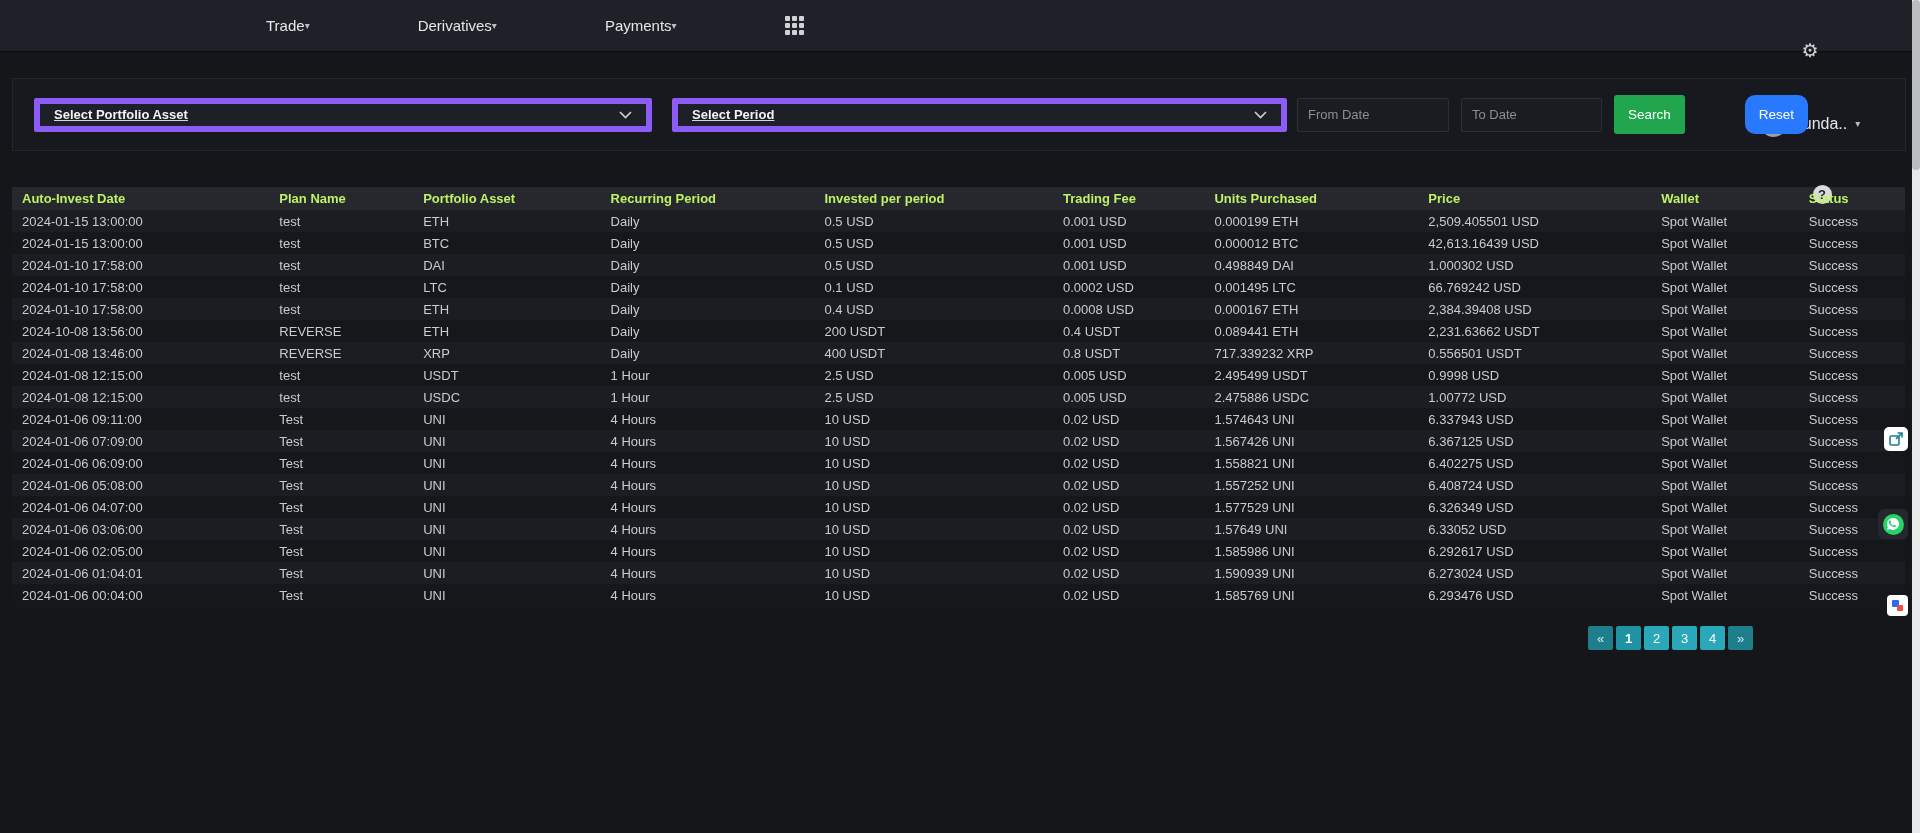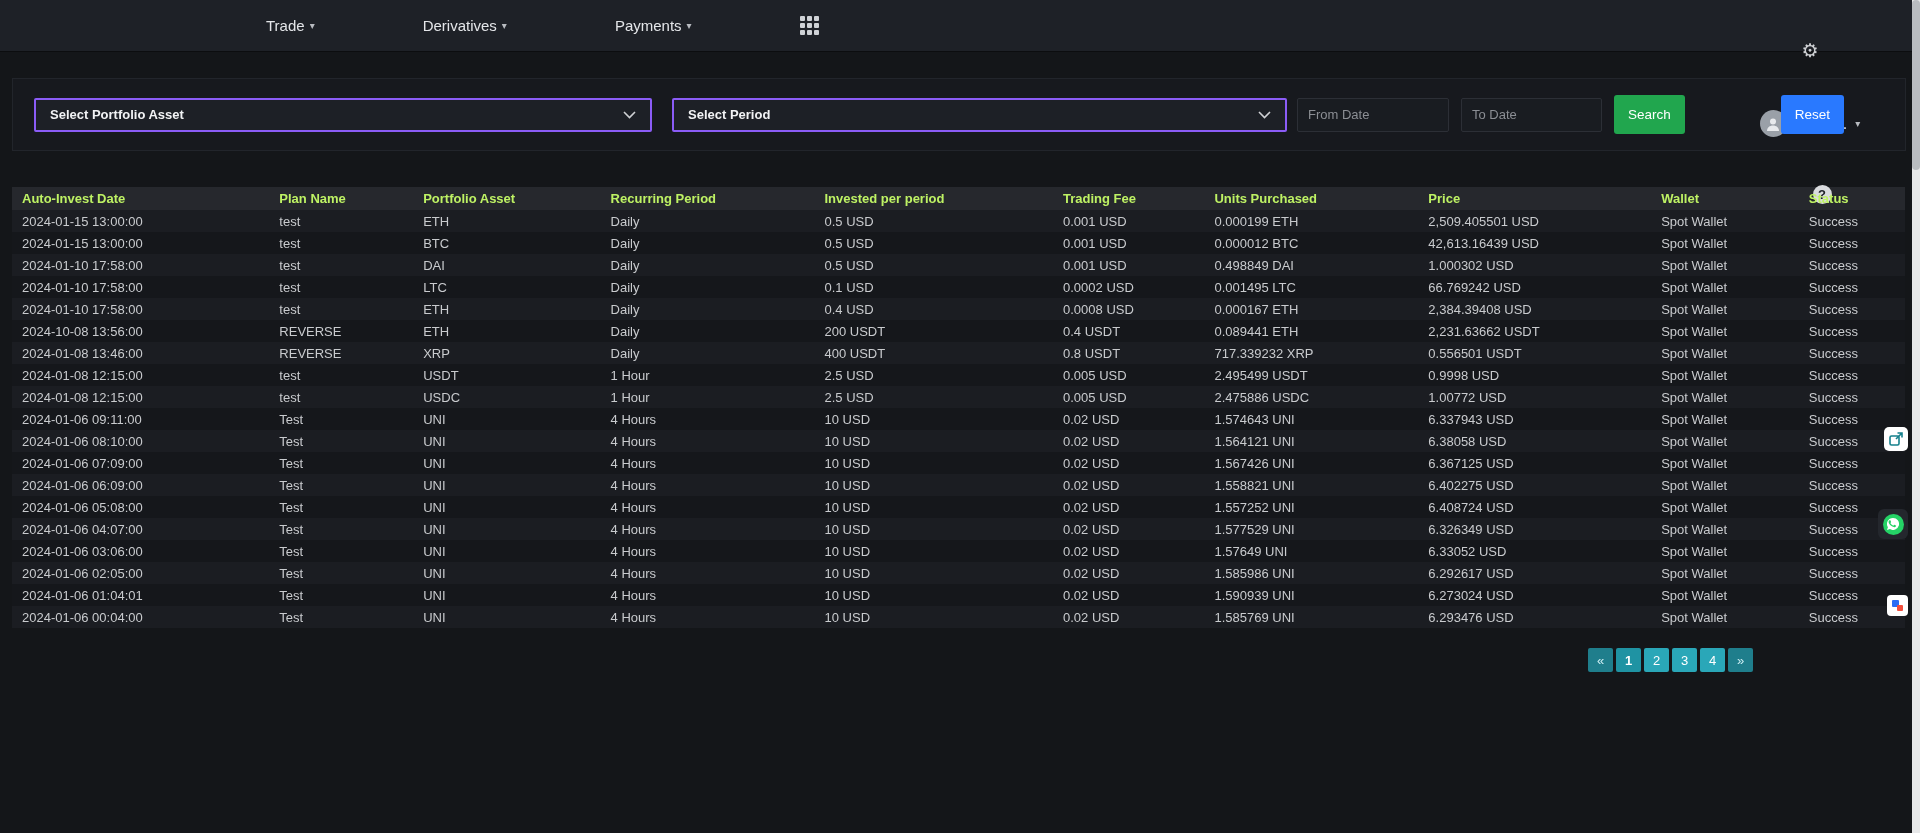--- a/index.html
+++ b/index.html
@@ -7,21 +7,21 @@
     width:1920px;height:833px;overflow:hidden;position:relative;
     background:#141619;color:#d5d7da;
     font-family:"Liberation Sans", sans-serif;
   }
   
   .navbar{
     height:51px;background:#1e2127;display:flex;align-items:center;
     box-shadow:0 1px 0 rgba(0,0,0,.4);
   }
   .nav-left{display:flex;align-items:center;gap:108px;margin-left:266px;}
-  .nav-item{display:flex;align-items:center;gap:5px;font-size:15px;color:#e4e6e9;cursor:pointer;}
+  .nav-item{display:flex;align-items:center;font-size:15px;color:#e4e6e9;cursor:pointer;}
   .caret{font-size:10px;color:#b8bbc0;line-height:1;}
   .grid-icon{display:inline-grid;grid-template-columns:repeat(3,5px);grid-template-rows:repeat(3,5px);gap:2px;cursor:pointer;}
   .grid-icon i{background:#cfd2d6;border-radius:1px;}
   .nav-right{display:flex;align-items:center;gap:48px;margin-left:auto;margin-right:42px;flex-direction:column;}
   .lang-group{display:flex;align-items:center;gap:10px;cursor:pointer;}
   .lang-label{font-size:14px;color:#cfd1d4;}
   .lang-divider{width:1px;height:16px;background:#5a5e66;}
   .lang-caret{font-size:10px;color:#e4e6e9;}
   .icon-btn{display:flex;align-items:center;gap:4px;cursor:pointer;color:#cfd1d4;}
   .icon-btn svg{display:block;}
@@ -33,42 +33,42 @@
     width:19px;height:19px;border-radius:50%;background:#d9dbde;color:#1e2127;
     display:flex;align-items:center;justify-content:center;font-size:13px;font-weight:bold;cursor:pointer;
     margin-left:24px;
   }
   
   .filter-panel{
     margin:27px 14px 0 12px;background:#17191e;border:1px solid #22252b;
     padding:16px 0 16px 21px;display:flex;align-items:center;
   }
   .select-box{
-    height:34px;background:#1d2026;border:2px solid #8b5cf6;border-radius:2px;
+    height:34px;background:#1d2026;border:6px solid #8b5cf6;border-radius:2px;
     display:flex;align-items:center;justify-content:space-between;
-    padding:0 14px;cursor:pointer;box-sizing:border-box;
+    padding:0 14px;cursor:pointer;box-sizing:border-box;text-decoration:underline;
   }
   .select-label{font-size:13px;font-weight:bold;color:#f2f3f5;}
   .sel-asset{width:618px;margin-right:20px;}
   .sel-period{width:615px;margin-right:10px;}
   .chev svg{display:block;}
   .date-input{
     height:34px;width:152px;background:#191c21;border:1px solid #2c2f36;border-radius:2px;
     color:#d5d7da;font-size:13px;padding:0 10px;box-sizing:border-box;
     font-family:"Liberation Sans", sans-serif;
   }
   .date-input::placeholder{color:#8b8e94;}
   .date-from{margin-right:12px;}
   .date-to{width:141px;margin-right:12px;}
   .btn{
     border:none;border-radius:3px;color:#fff;font-size:13.5px;
     padding:12px 14px;cursor:pointer;font-family:"Liberation Sans", sans-serif;
   }
   .btn-search{background:var(--search-green,#21a64e);}
-  .btn-reset{background:var(--reset-blue,#2979ff);margin-left:96px;}
+  .btn-reset{background:var(--reset-blue,#2979ff);margin-left:60px;border-radius:10px;}
   
   .table-wrap{margin:36px 15px 0 12px;}
   table{width:100%;border-collapse:collapse;table-layout:fixed;}
   thead th{
     background:#26282d;color:#bef264;font-size:13px;font-weight:bold;
     text-align:left;padding:4px 8px;white-space:nowrap;overflow:hidden;
   }
   tbody td{
     font-size:13px;color:#c9cbce;padding:3.5px 8px;white-space:nowrap;overflow:hidden;
   }
@@ -340,32 +340,20 @@
           <td>UNI</td>
           <td>4 Hours</td>
           <td>10 USD</td>
           <td>0.02 USD</td>
           <td>1.574643 UNI</td>
           <td>6.337943 USD</td>
           <td>Spot Wallet</td>
           <td>Success</td>
         </tr>
         <tr>
-          <td>2024-01-06 08:10:00</td>
-          <td>Test</td>
-          <td>UNI</td>
-          <td>4 Hours</td>
-          <td>10 USD</td>
-          <td>0.02 USD</td>
-          <td>1.564121 UNI</td>
-          <td>6.38058 USD</td>
-          <td>Spot Wallet</td>
-          <td>Success</td>
-        </tr>
-        <tr>
           <td>2024-01-06 07:09:00</td>
           <td>Test</td>
           <td>UNI</td>
           <td>4 Hours</td>
           <td>10 USD</td>
           <td>0.02 USD</td>
           <td>1.567426 UNI</td>
           <td>6.367125 USD</td>
           <td>Spot Wallet</td>
           <td>Success</td>

